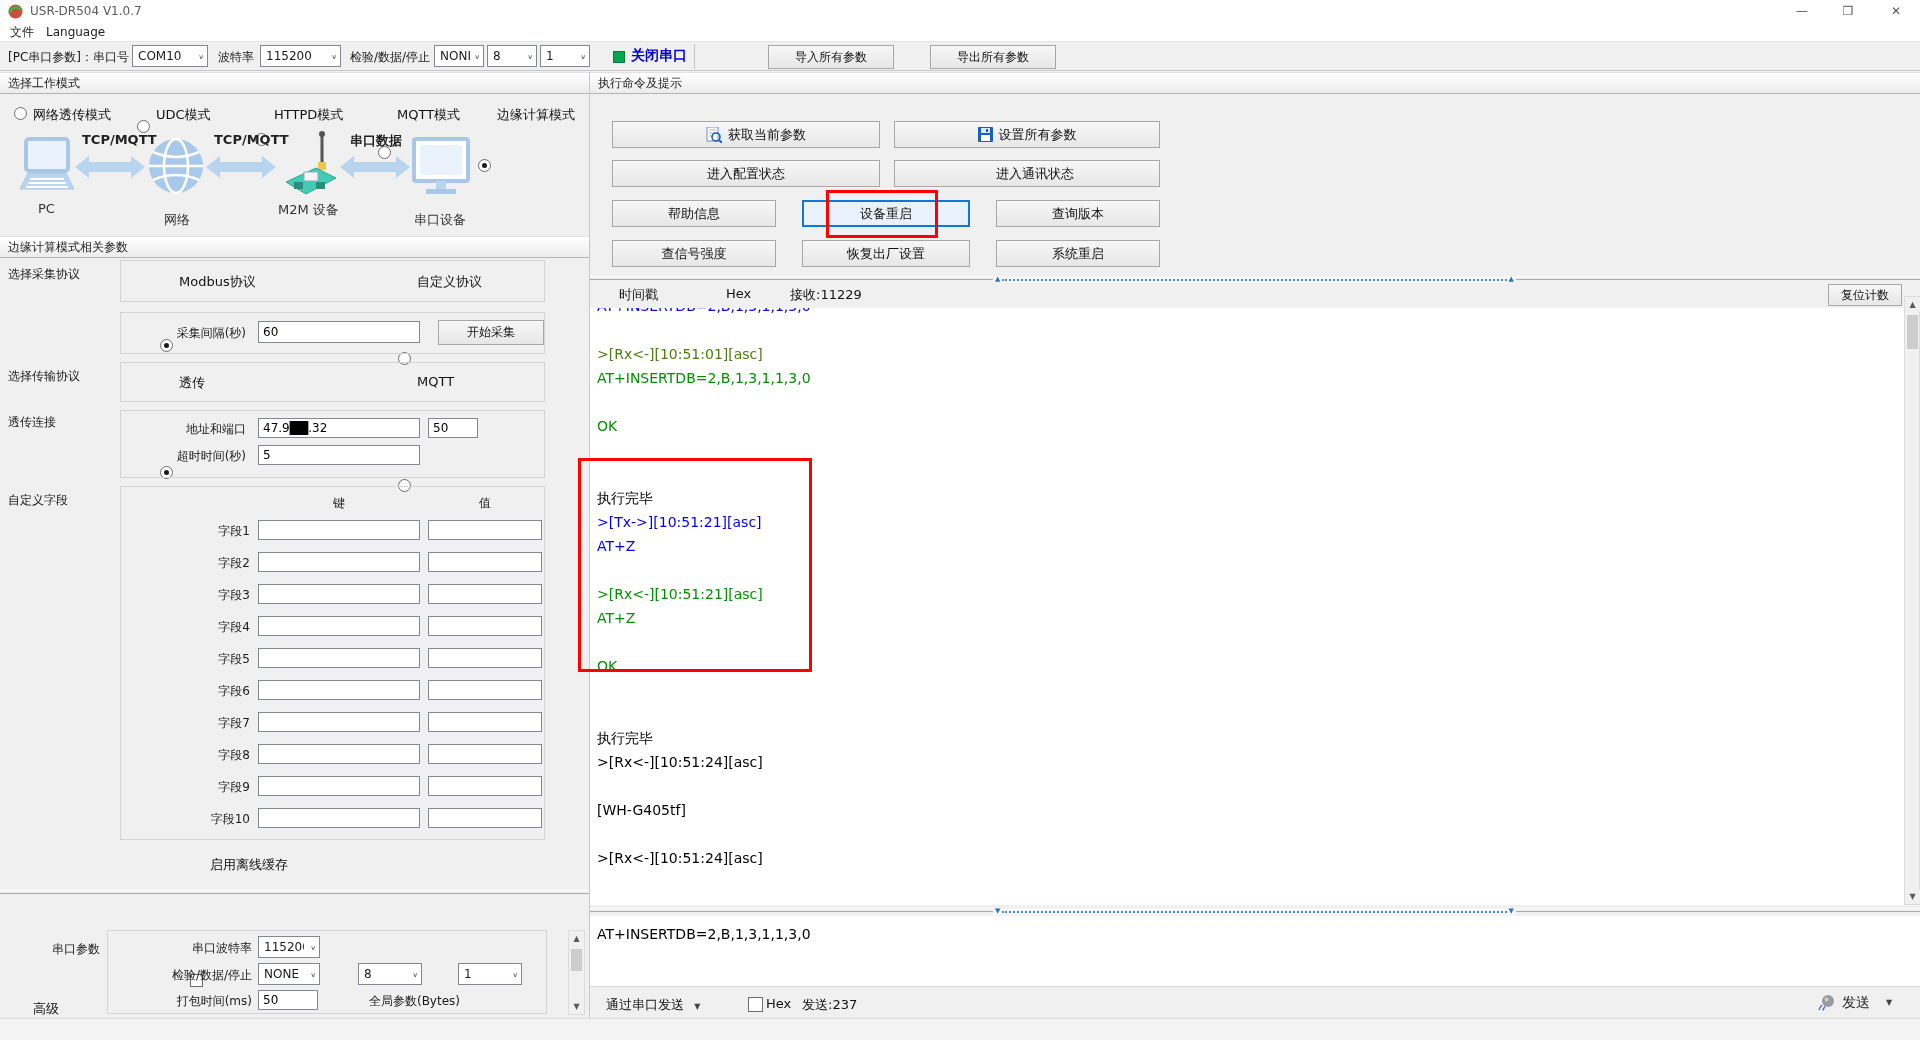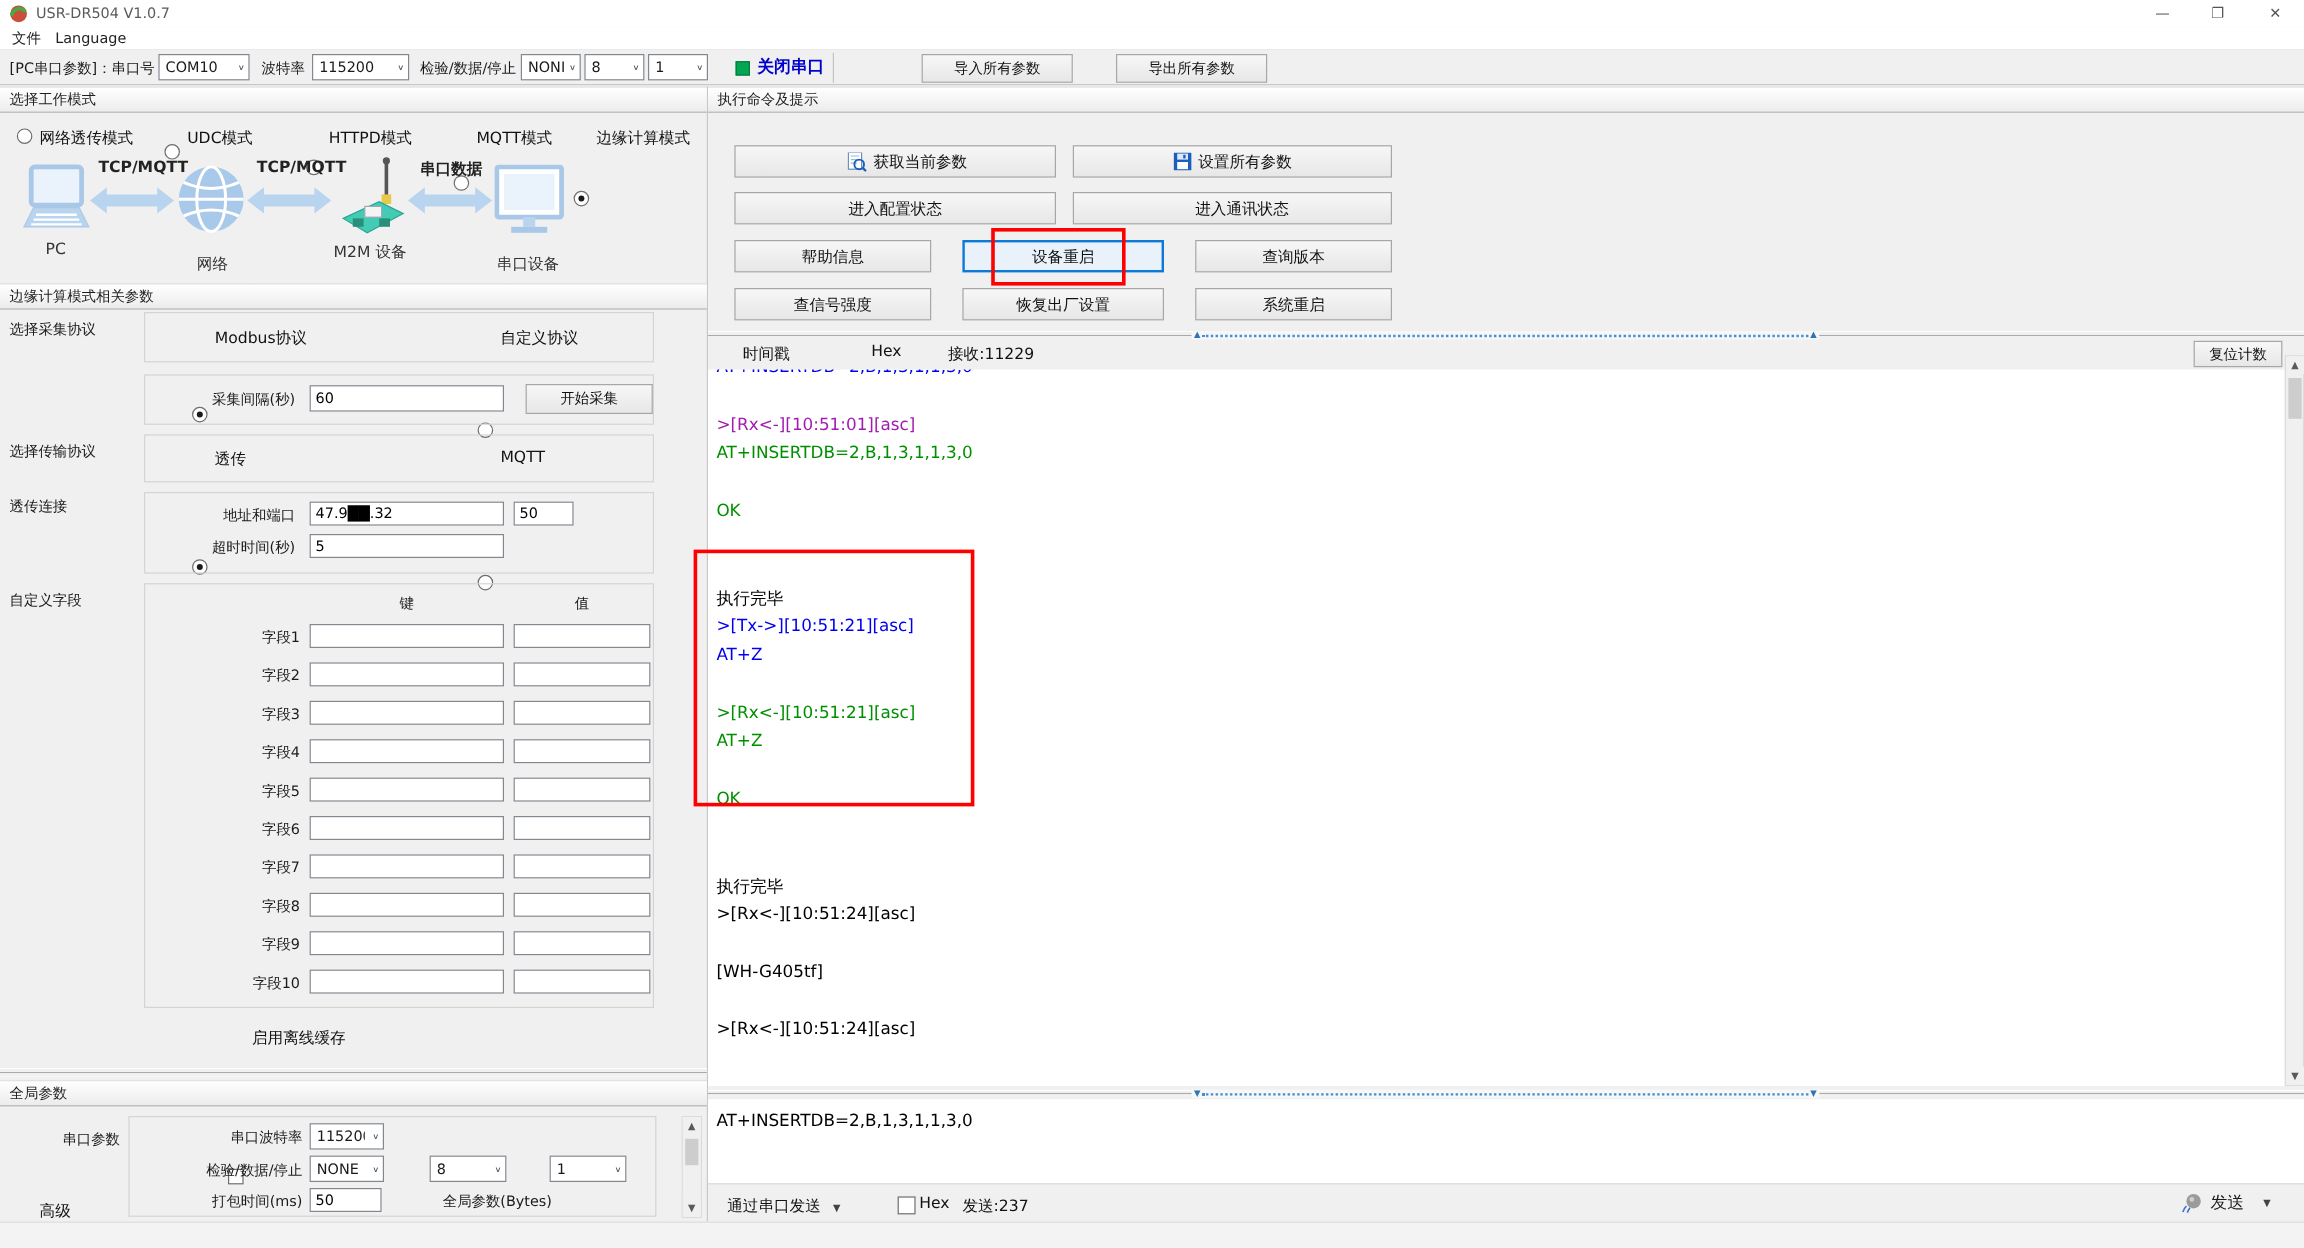--- a/index.html
+++ b/index.html
@@ -244,23 +244,20 @@
   <input class="abs tb" style="left: 428px; top: 776px; width: 114px; height: 20px;">
   <div class="abs lbl right-align" style="left:170px;top:811px;width:80px;">字段10</div>
   <input class="abs tb" style="left: 258px; top: 808px; width: 162px; height: 20px;">
   <input class="abs tb" style="left: 428px; top: 808px; width: 114px; height: 20px;">
 
   <div class="abs chk" style="left:190px;top:857px;"></div>
   <div class="abs rlabel" style="left:210px;top:856px;">启用离线缓存</div>
 
   <div class="abs ridge" style="left:0;top:890px;width:589px;height:7px;"></div>
 
-  <div class="abs grouphdr" style="left:0;top:900px;width:589px;height:22px;">
-    <span class="hdrtxt">全局参数</span>
-  </div>
   <div class="abs lbl right-align" style="left:28px;top:941px;width:72px;">串口参数</div>
   <div class="abs gbox" style="left:107px;top:930px;width:440px;height:84px;"></div>
 
   <div class="abs lbl right-align" style="left:140px;top:940px;width:112px;">串口波特率</div>
   <div class="abs sel" style="left:258px;top:936px;width:62px;height:22px;">
     <span style="overflow:hidden;max-width:40px;">115200</span>
     <span class="arr">∨</span>
   </div>
   <div class="abs lbl right-align" style="left:140px;top:967px;width:112px;">检验/数据/停止</div>
   <div class="abs sel" style="left:258px;top:963px;width:62px;height:22px;">
@@ -352,21 +349,21 @@
   <div class="abs rlabel" style="left:619px;top:286px;">时间戳</div>
   <div class="abs chk" style="left:708px;top:287px;"></div>
   <div class="abs rlabel" style="left:726px;top:286px;">Hex</div>
   <div class="abs rlabel" style="left:790px;top:286px;">接收:11229</div>
   <div class="abs btn" style="left:1828px;top:284px;width:74px;height:22px;">复位计数</div>
 
   <div class="abs logarea" style="left:590px;top:308px;width:1314px;height:597px;">
     <div style="position:absolute;left:7px;top:-10px;">
       <div class="log-line" style="color: rgb(0, 0, 238);">AT+INSERTDB=2,B,1,3,1,1,3,0</div>
       <div class="log-line" style="color: rgb(0, 0, 0);"></div>
-      <div class="log-line" style="color: #a21caf;">&gt;[Rx&lt;-][10:51:01][asc]</div>
+      <div class="log-line" style="color: #4d7c0f;">&gt;[Rx&lt;-][10:51:01][asc]</div>
       <div class="log-line" style="color: rgb(0, 143, 0);">AT+INSERTDB=2,B,1,3,1,1,3,0</div>
       <div class="log-line" style="color: rgb(0, 0, 0);"></div>
       <div class="log-line" style="color: rgb(0, 143, 0);">OK</div>
       <div class="log-line" style="color: rgb(0, 0, 0);"></div>
       <div class="log-line" style="color: rgb(0, 0, 0);"></div>
       <div class="log-line" style="color: rgb(0, 0, 0);">执行完毕</div>
       <div class="log-line" style="color: rgb(0, 0, 238);">&gt;[Tx-&gt;][10:51:21][asc]</div>
       <div class="log-line" style="color: rgb(0, 0, 238);">AT+Z</div>
       <div class="log-line" style="color: rgb(0, 0, 0);"></div>
       <div class="log-line" style="color: rgb(0, 143, 0);">&gt;[Rx&lt;-][10:51:21][asc]</div>

